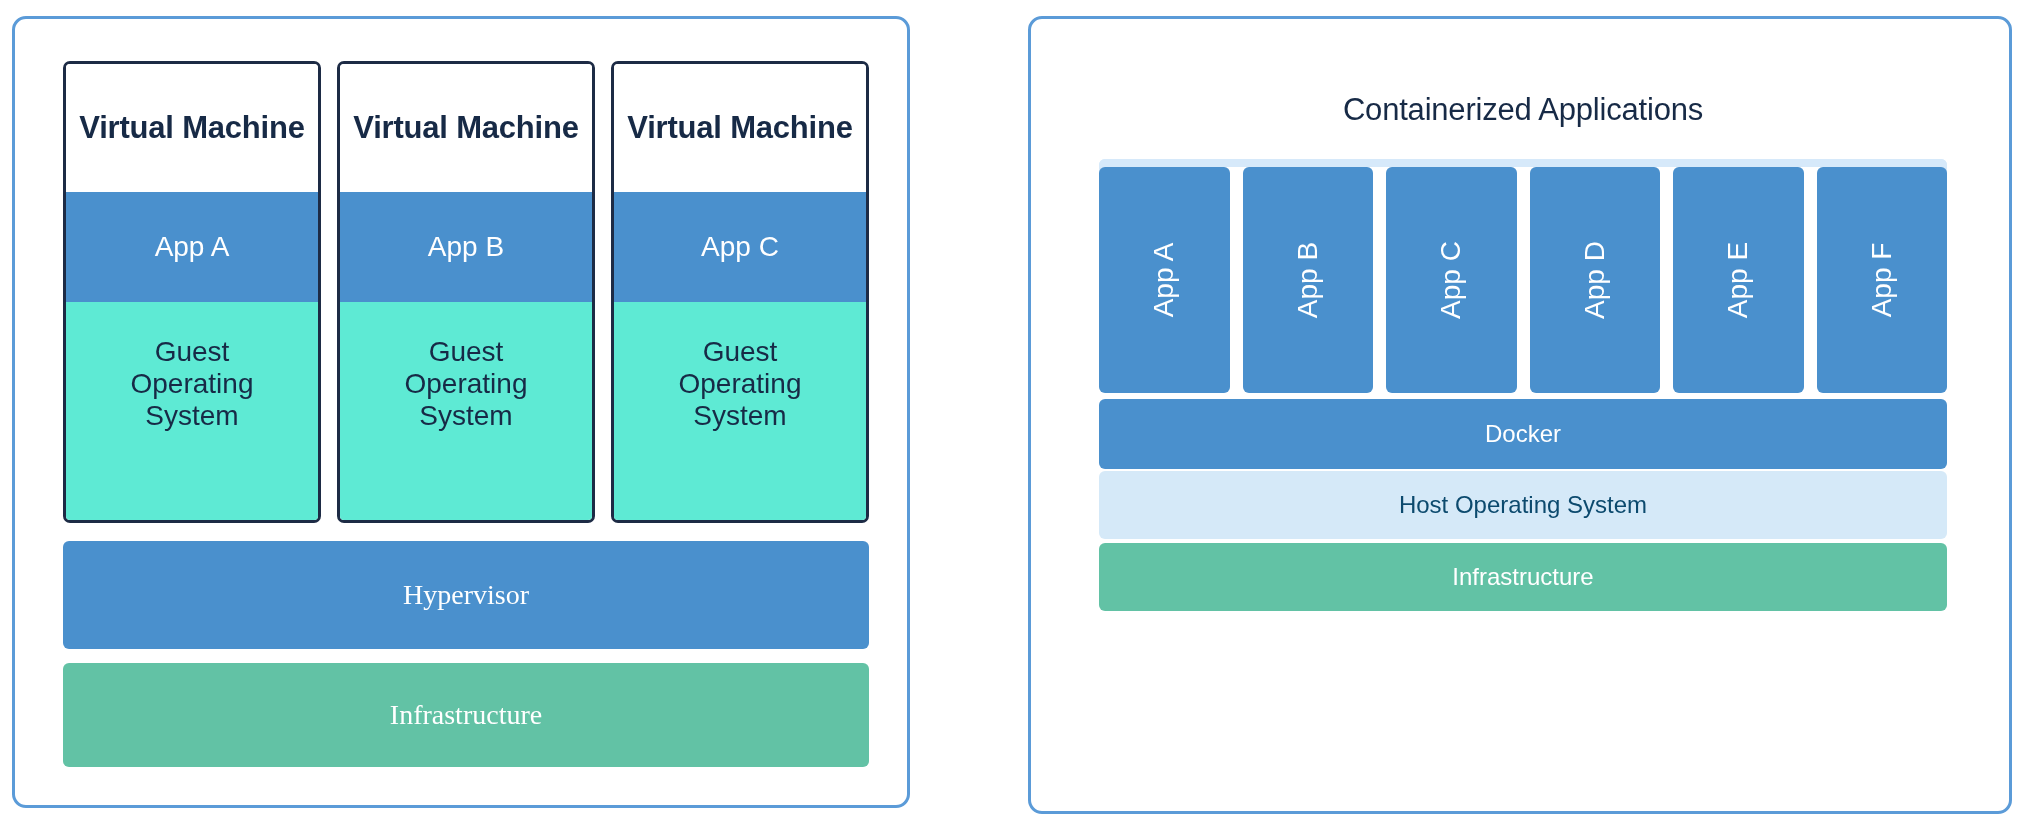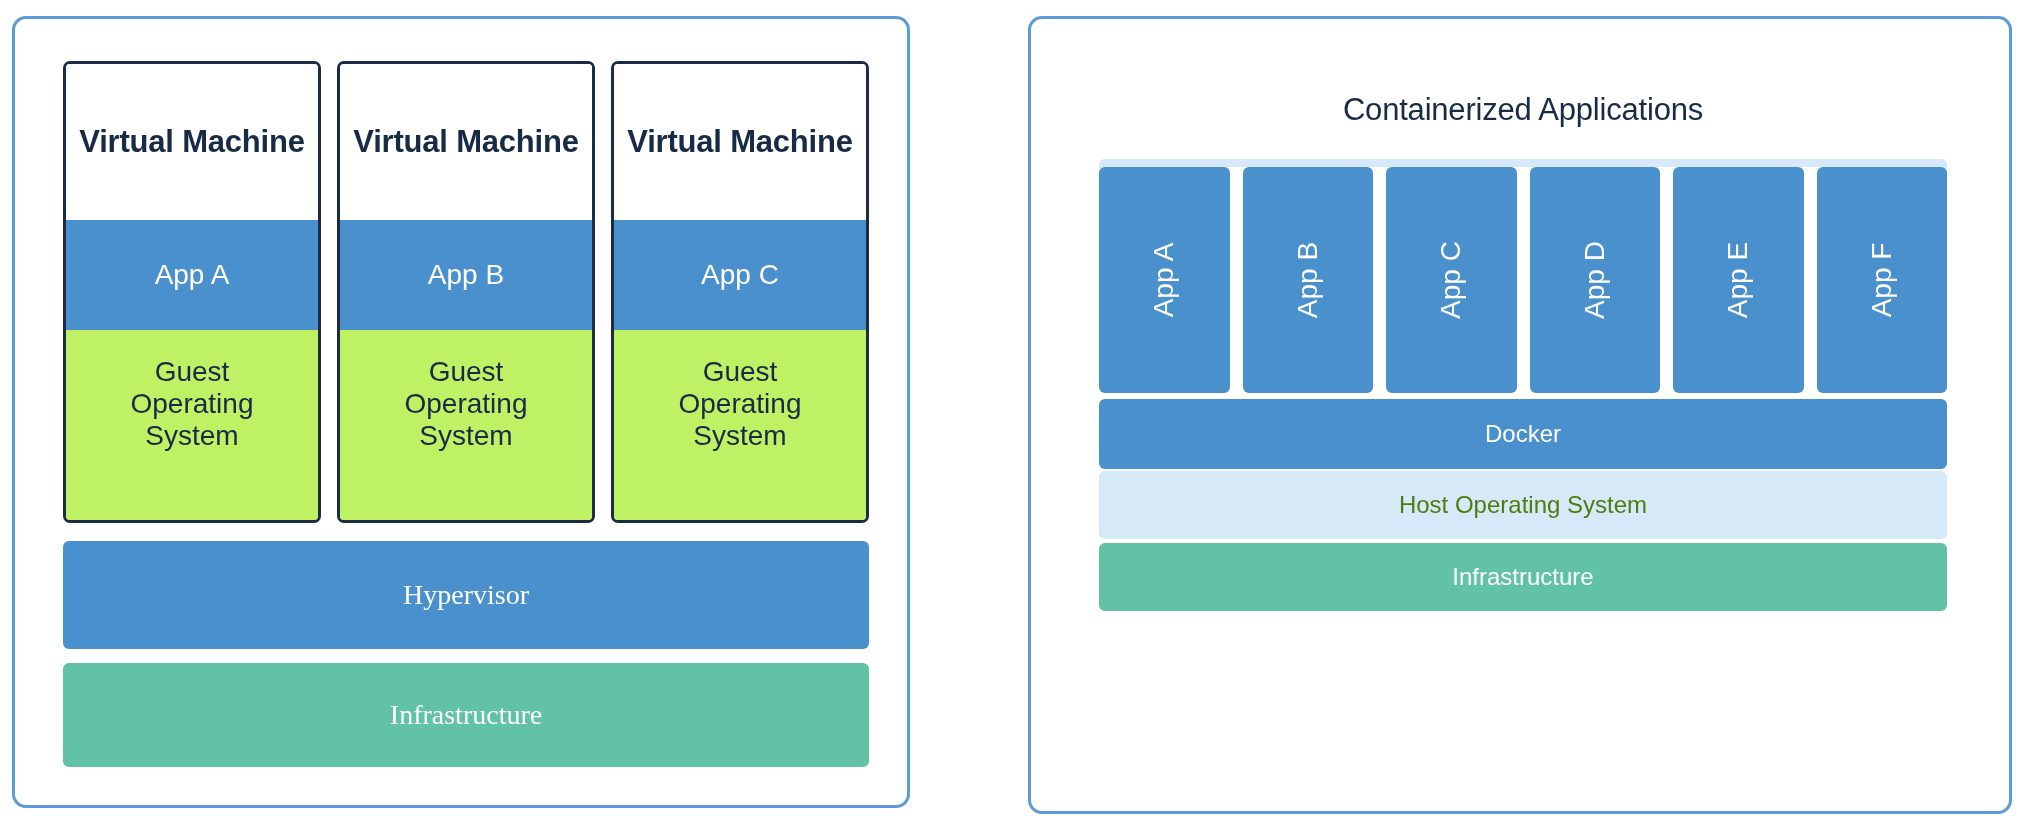--- a/index.html
+++ b/index.html
@@ -56,50 +56,50 @@
     box-sizing: border-box;
     flex: 1 1 0;
     border: 3px solid #1d2b45;
     border-radius: 7px;
     overflow: hidden;
     display: flex;
     flex-direction: column;
     background: #ffffff;
   }
   .vm-title {
-    height: 156px;
+    height: 128px;
     display: flex;
     align-items: center;
     justify-content: center;
     font-size: 31px;
     font-weight: bold;
     color: #172a46;
     letter-spacing: -0.2px;
     background: #ffffff;
   }
   .vm-app {
     height: 110px;
     display: flex;
     align-items: center;
     justify-content: center;
     background: #4a90cd;
     color: #ffffff;
     font-size: 28px;
   }
   .vm-guest {
     flex: 1 1 auto;
-    background: #bef264;
+    background: #5eead4;
     color: #172a46;
     font-size: 28px;
     line-height: 1.14;
     display: flex;
     align-items: flex-start;
     justify-content: center;
     text-align: center;
-    padding-top: 26px;
+    padding-top: 34px;
     box-sizing: border-box;
     white-space: pre-line;
   }
 
   
   .bar {
     position: absolute;
     left: 48px;
     width: 806px;
     box-sizing: border-box;
@@ -188,21 +188,21 @@
   .rbar-docker {
     top: 380px;
     height: 70px;
     background: #4a90cd;
     color: #ffffff;
   }
   .rbar-hostos {
     top: 452px;
     height: 68px;
     background: #d5e9f8;
-    color: #4d7c0f;
+    color: #0c4a6e;
   }
   .rbar-infra {
     top: 524px;
     height: 68px;
     background: #62c2a5;
     color: #ffffff;
   }
 </style>
 </head>
 <body>

